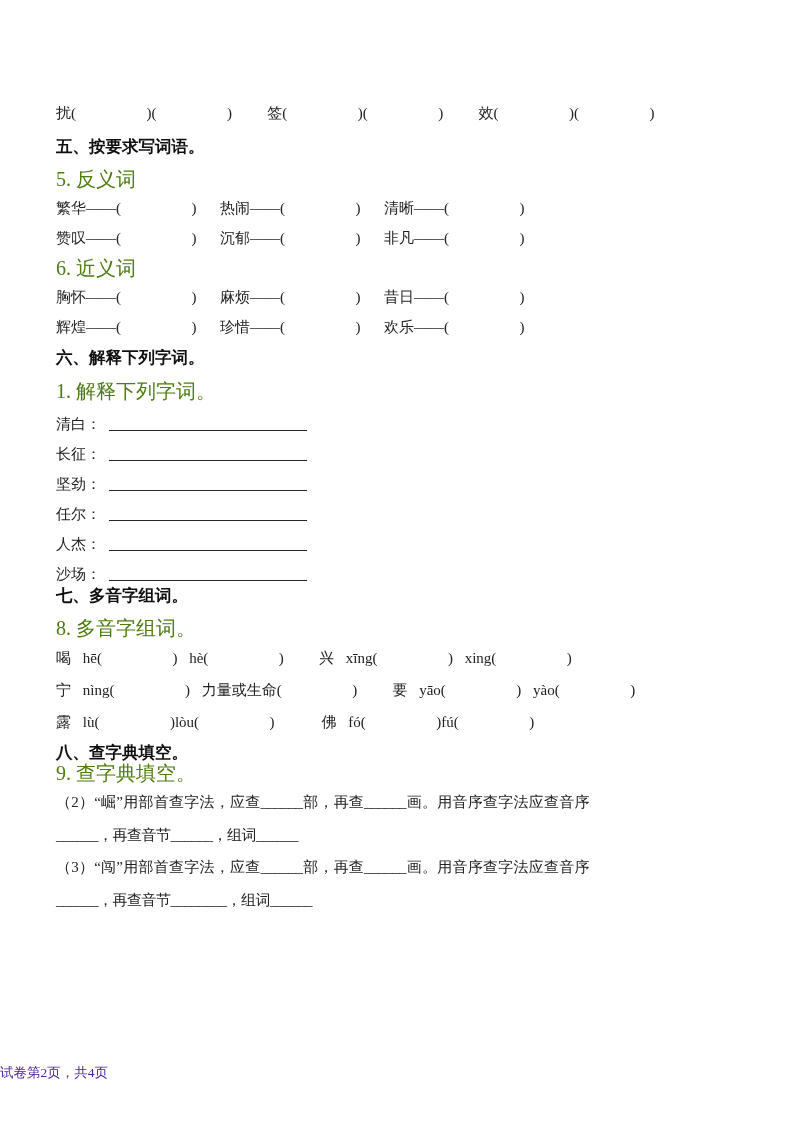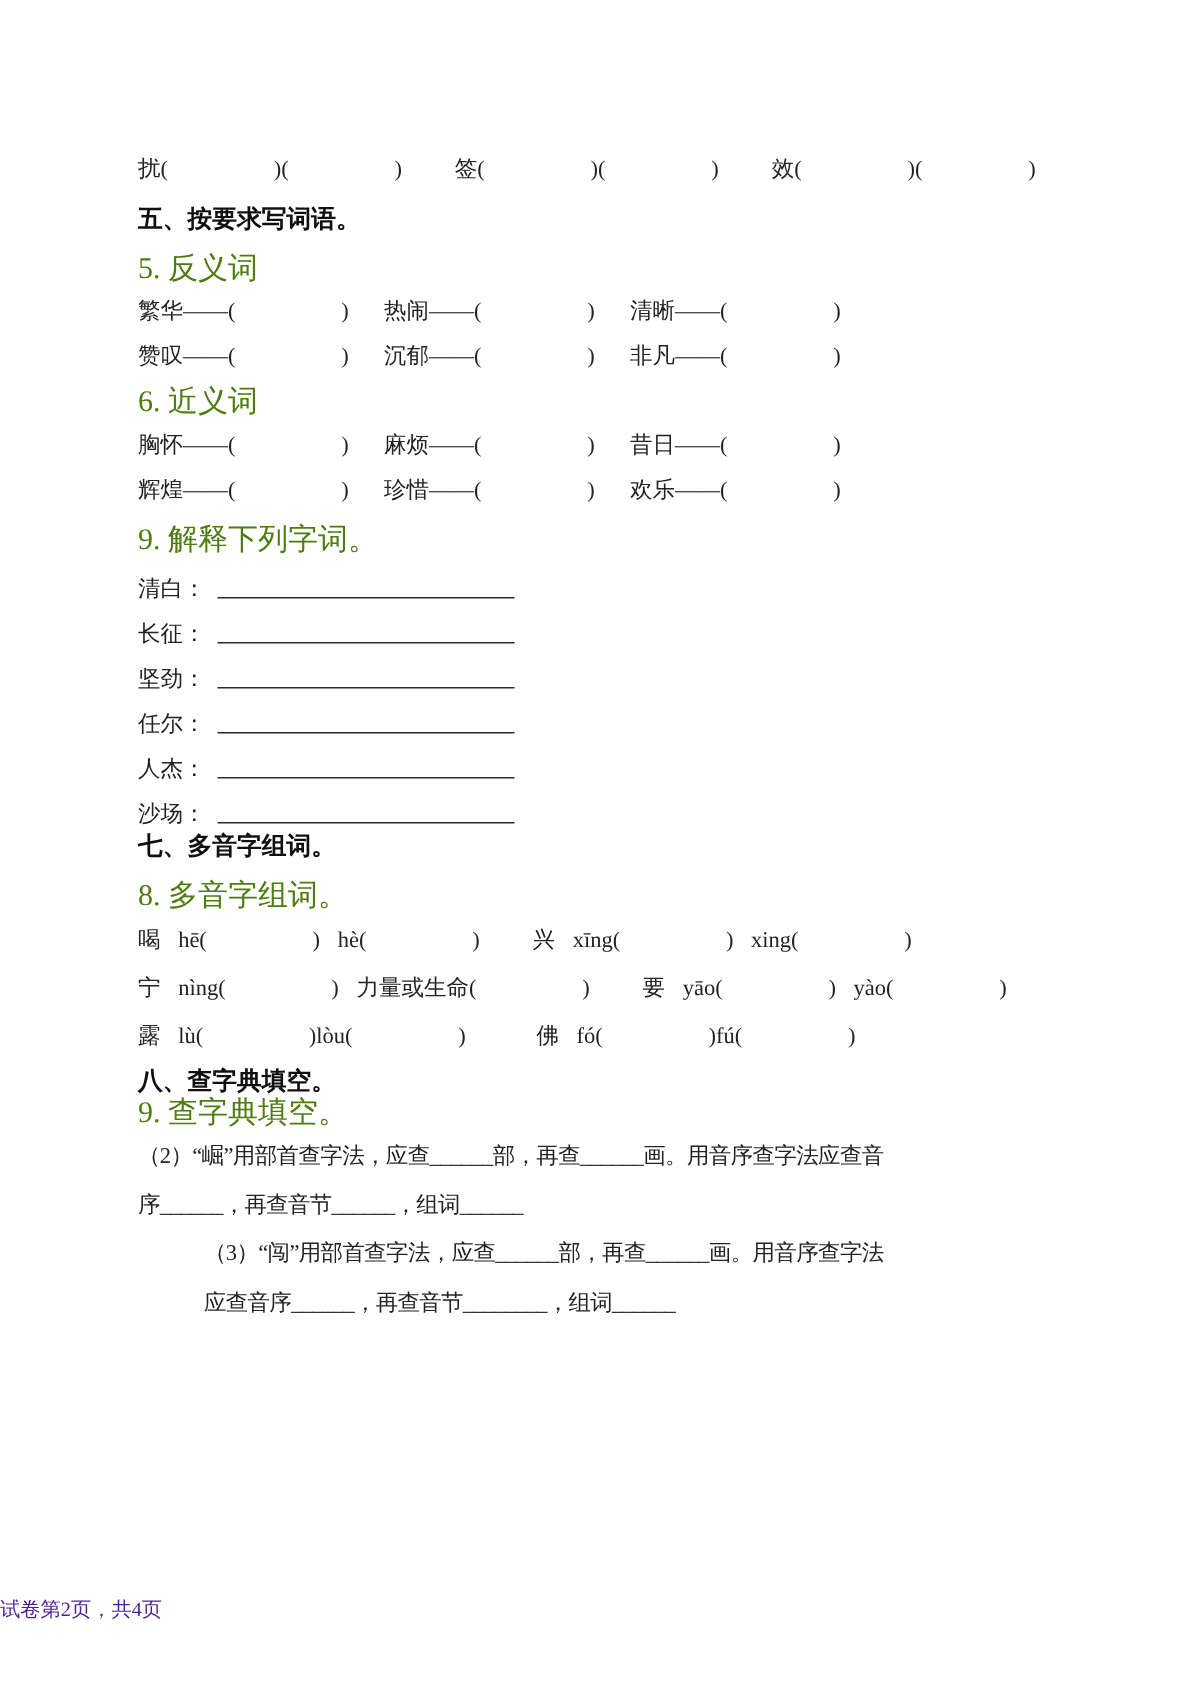--- a/index.html
+++ b/index.html
@@ -4,21 +4,21 @@
 <style>
   html,body{margin:0;padding:0;}
   body{
     width:793px;height:1122px;background:#ffffff;color:#212121;
     font-family:"Liberation Serif","DejaVu Serif",serif;
     overflow:hidden;
   }
   .page{
     position:relative;box-sizing:border-box;
     width:675px;height:1122px;
-    padding:103px 86px 0 92px;
+    padding:103px 86px 0 56px;
   }
   .row{
     white-space:pre;word-spacing:8px;
     font-size:15px;line-height:20px;color:#222;
   }
   .qlabel{font-size:20px;line-height:20px;color:#4d7c0f;}
   .sec-heading{
     font-family:"Liberation Sans","DejaVu Sans",sans-serif;
     font-weight:bold;font-size:16.5px;line-height:22px;
     color:#0f0f0f;margin:0;
@@ -27,42 +27,43 @@
   .uline{
     display:inline-block;width:198px;height:14px;
     border-bottom:1.5px solid #2a2a2a;margin-left:8px;vertical-align:-2px;
   }
   .para{
     font-size:15px;line-height:32.5px;text-align:justify;
     letter-spacing:-0.5px;color:#222;margin:0;
   }
   .mt7{margin-top:7px;}.mt9{margin-top:9px;}.mt10{margin-top:10px;}
   .mt11{}.mt12{margin-top:12px;}.mt13{margin-top:13px;}
-  .mt16{margin-top:12px;}.mt3{margin-top:3px;}.mt0{margin-top:0;margin-left:44px;}
+  .mt16{margin-top:12px;}.mt3{margin-top:3px;}.mt0{margin-top:0;}
   .footer{
     position:absolute;left:0;bottom:40px;width:100%;
     text-align:left;font-size:13.5px;color:#4c1d95;
   }
 </style>
 </head>
 <body>
 
 <div class="page">
 
   <div class="row">扰(      )(      )   签(      )(      )   效(      )(      )</div>
 
   <h2 class="sec-heading mt16">五、按要求写词语。</h2>
   <div class="qlabel mt16">5. 反义词</div>
   <div class="row mt9">繁华——(      )  热闹——(      )  清晰——(      )</div>
   <div class="row mt10">赞叹——(      )  沉郁——(      )  非凡——(      )</div>
   <div class="qlabel mt10">6. 近义词</div>
   <div class="row mt9">胸怀——(      )  麻烦——(      )  昔日——(      )</div>
   <div class="row mt10">辉煌——(      )  珍惜——(      )  欢乐——(      )</div>
 
-  <div class="qlabel mt13">9. 解释下列字词。</div>
+  <h2 class="sec-heading mt9">六、解释下列字词。</h2>
+  <div class="qlabel mt13">1. 解释下列字词。</div>
   <div class="term-row mt13">
     <span>清白：</span><span class="uline"></span>
   </div>
   <div class="term-row mt10">
     <span>长征：</span><span class="uline"></span>
   </div>
   <div class="term-row mt10">
     <span>坚劲：</span><span class="uline"></span>
   </div>
   <div class="term-row mt10">

